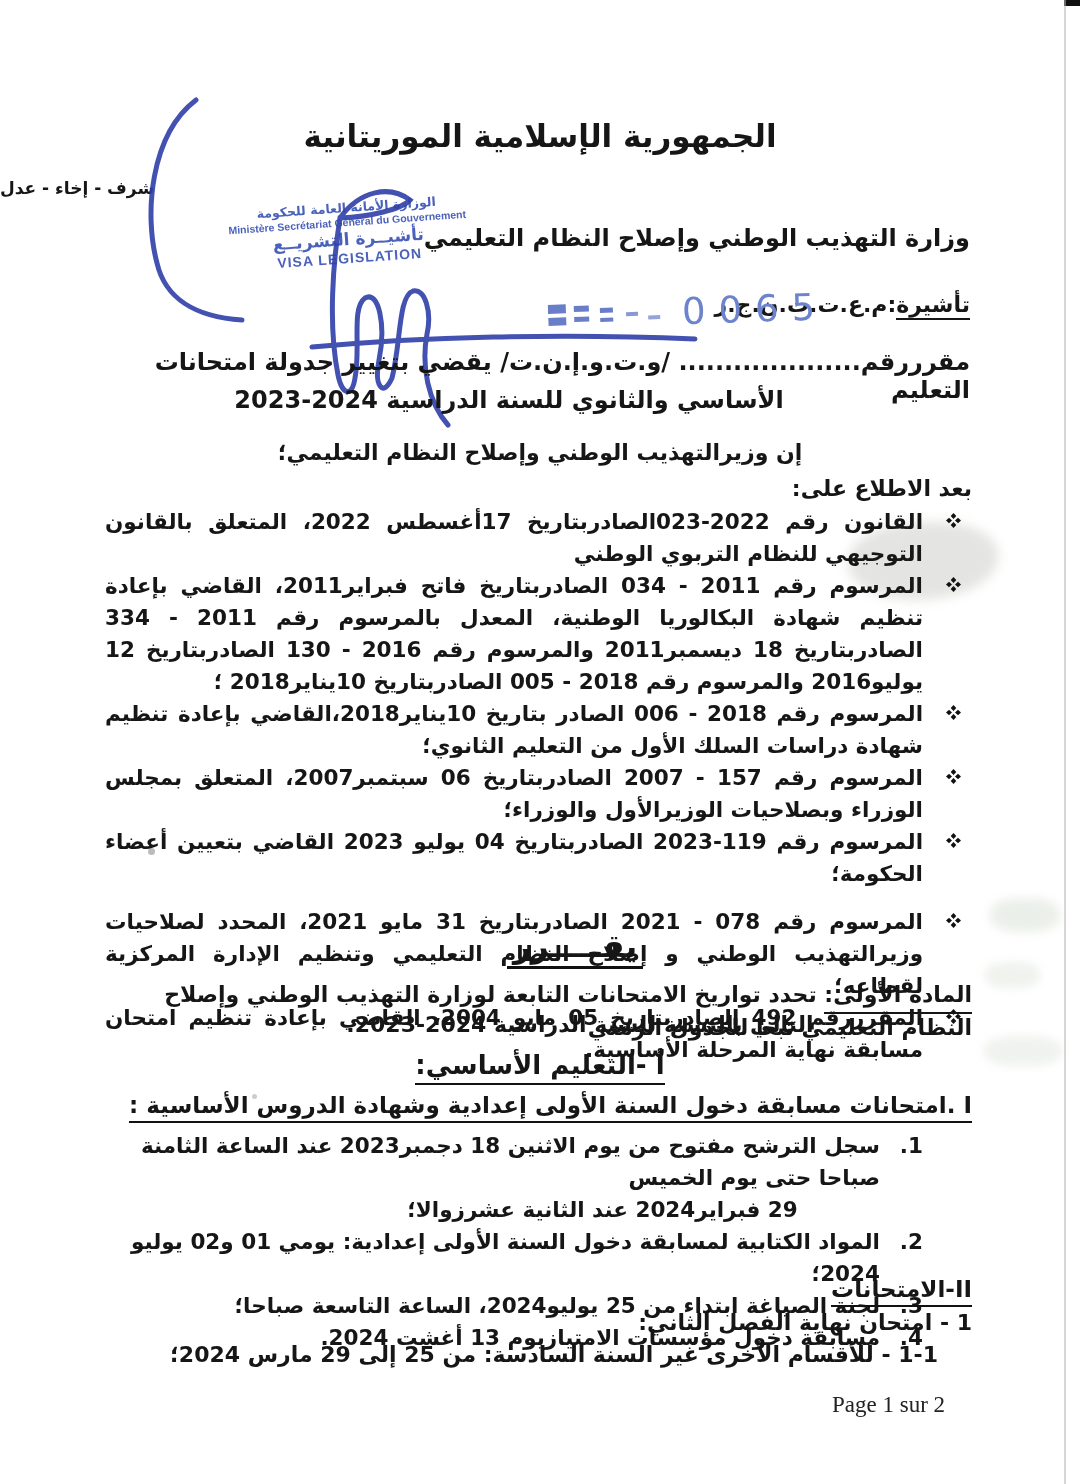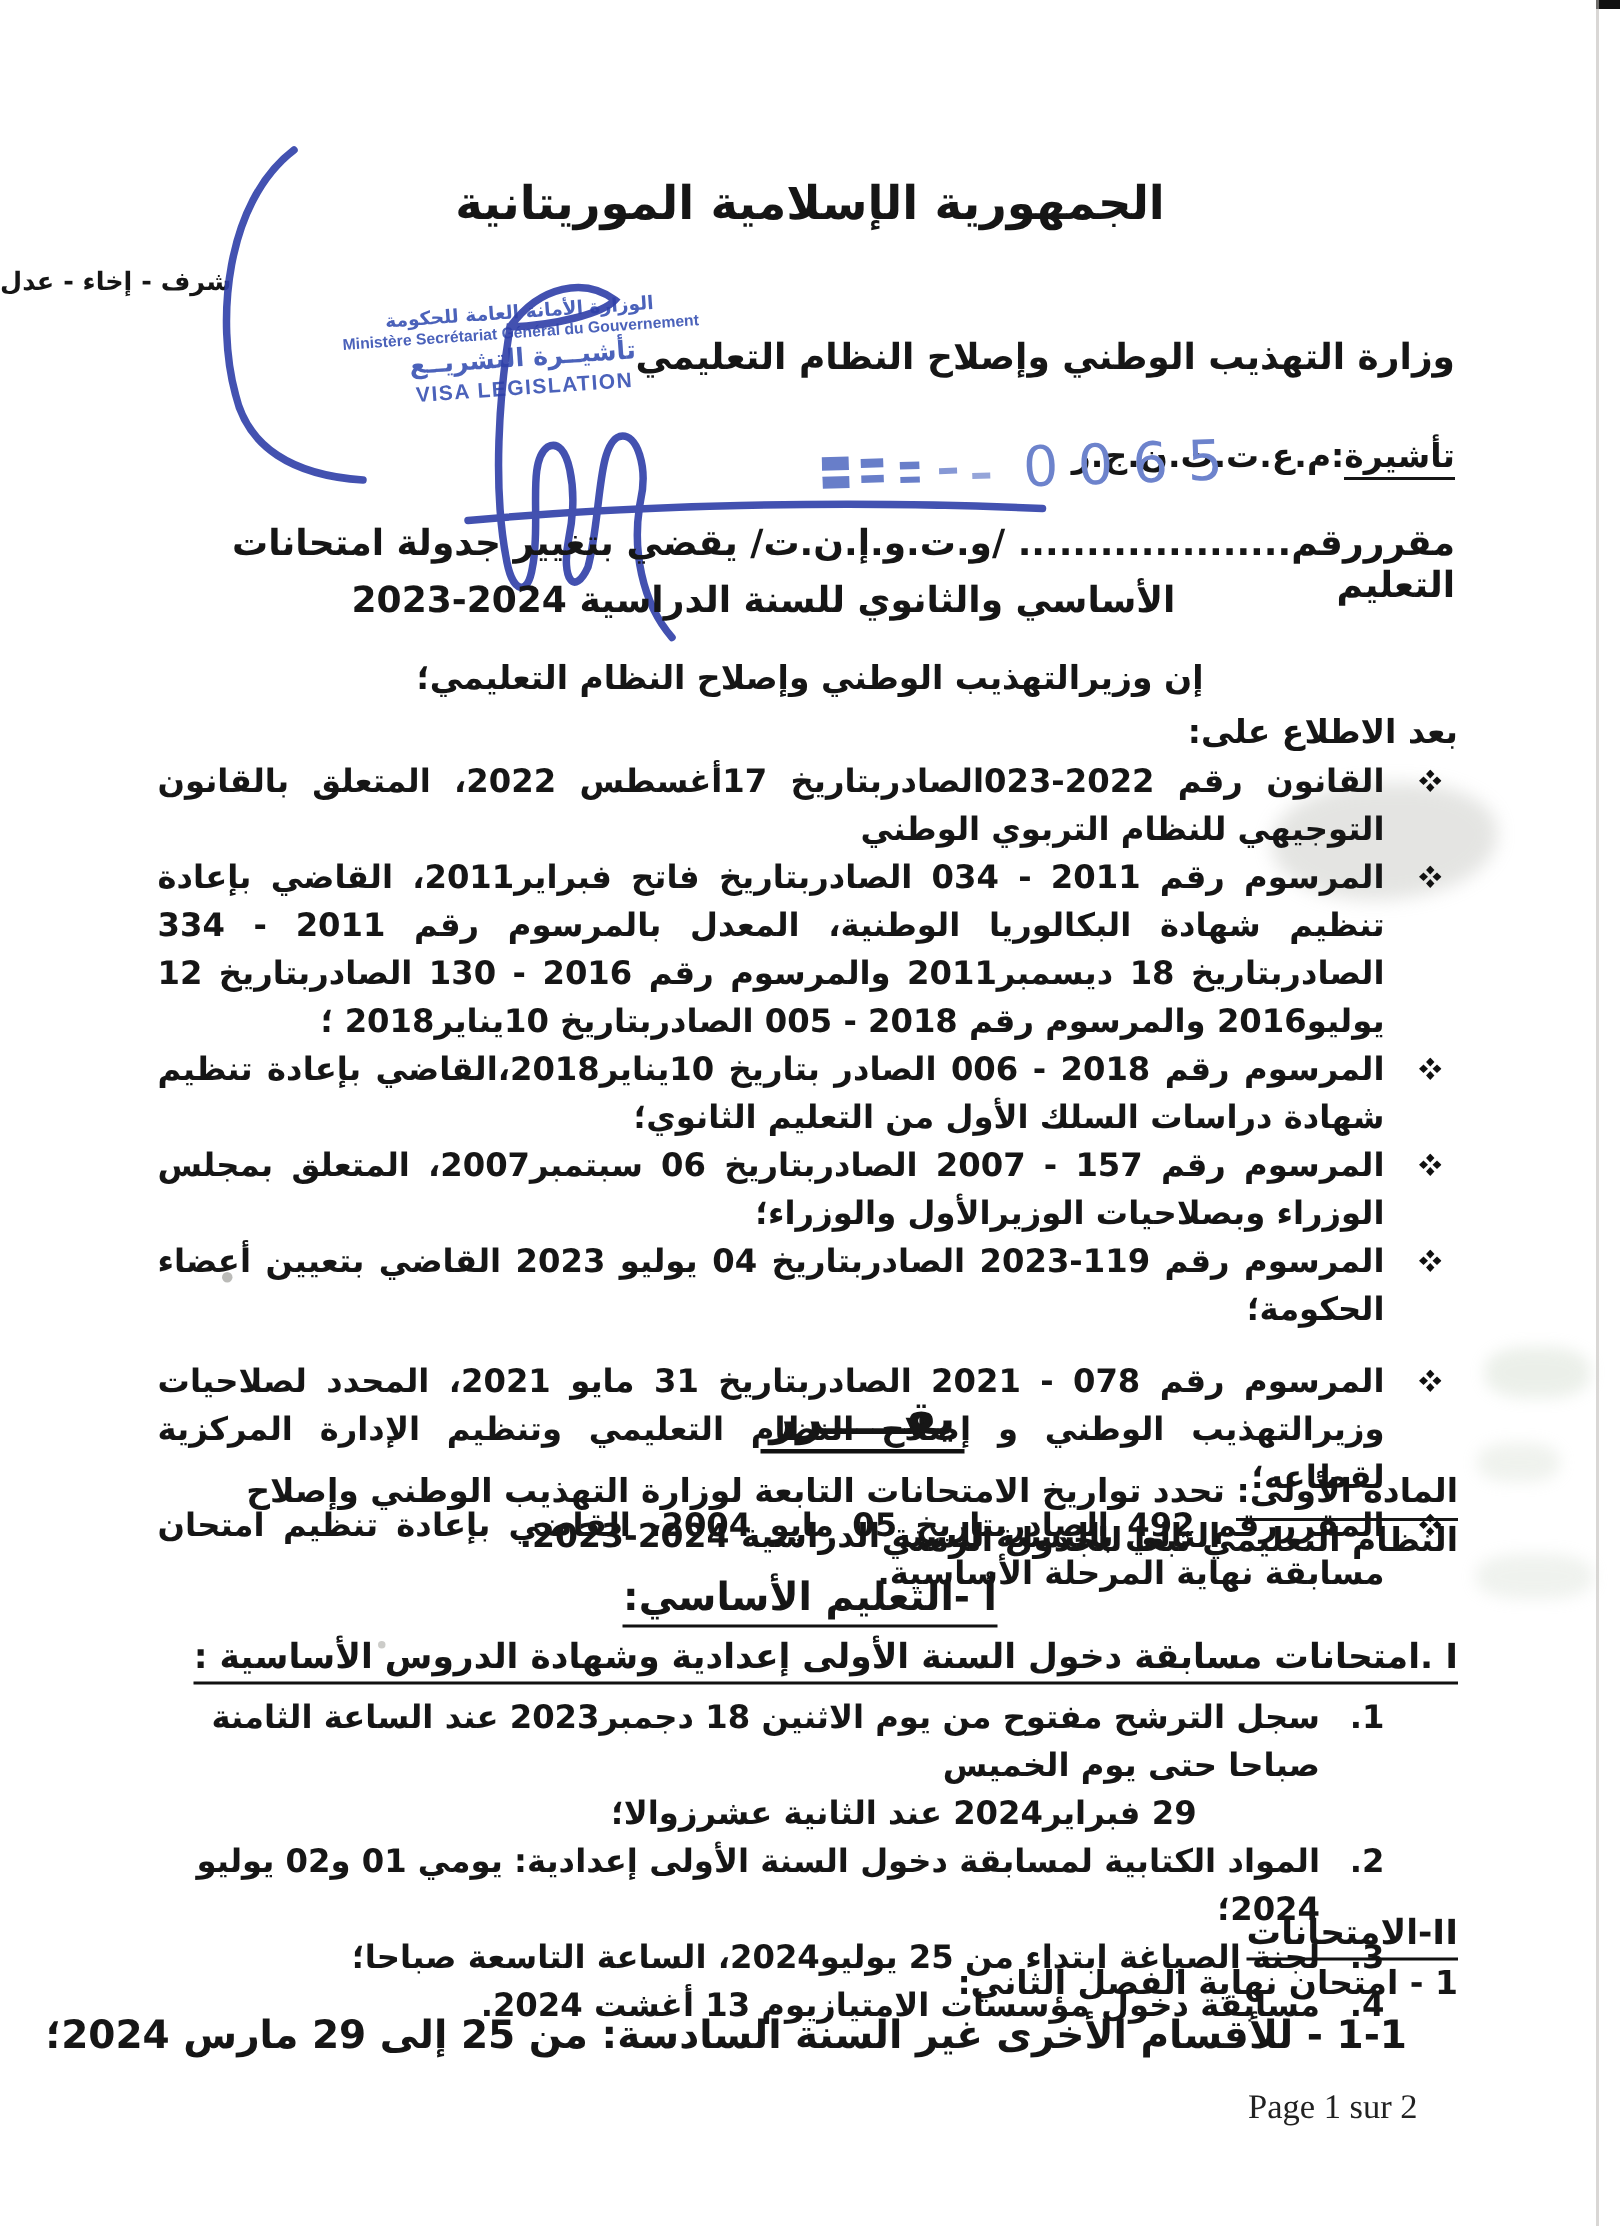--- a/index.html
+++ b/index.html
@@ -71,21 +71,21 @@
   .part-a span{border-bottom:2.5px solid #111;padding-bottom:3px;}
   .roman-i{top:1092px;right:108px;font-size:23px;font-weight:700;}
   .roman-i span{border-bottom:2.5px solid #111;padding-bottom:3px;}
   .num-list{top:1130px;right:105px;left:105px;font-size:21.5px;line-height:32px;font-weight:700;}
   .num-item{position:relative;padding-right:95px;text-align:right;}
   .num-item .num{position:absolute;right:52px;top:0;}
   .num-cont{text-align:center;padding-left:220px;}
   .roman-ii{top:1276px;right:108px;font-size:23px;font-weight:700;}
   .roman-ii span{border-bottom:2.5px solid #111;padding-bottom:3px;}
   .sub1{top:1310px;right:108px;font-size:22px;font-weight:700;}
-  .sub1-1{top:1342px;right:142px;font-size:26px;font-weight:700;}
+  .sub1-1{top:1342px;right:142px;font-size:22px;font-weight:700;}
 
   
   .page-footer{top:1392px;left:832px;font-family:"Liberation Serif",serif;font-size:23px;direction:ltr;color:#222;}
 </style>
 </head>
 <body>
 
 <div class="page">
 
   <div class="abs corner-bar"></div>

